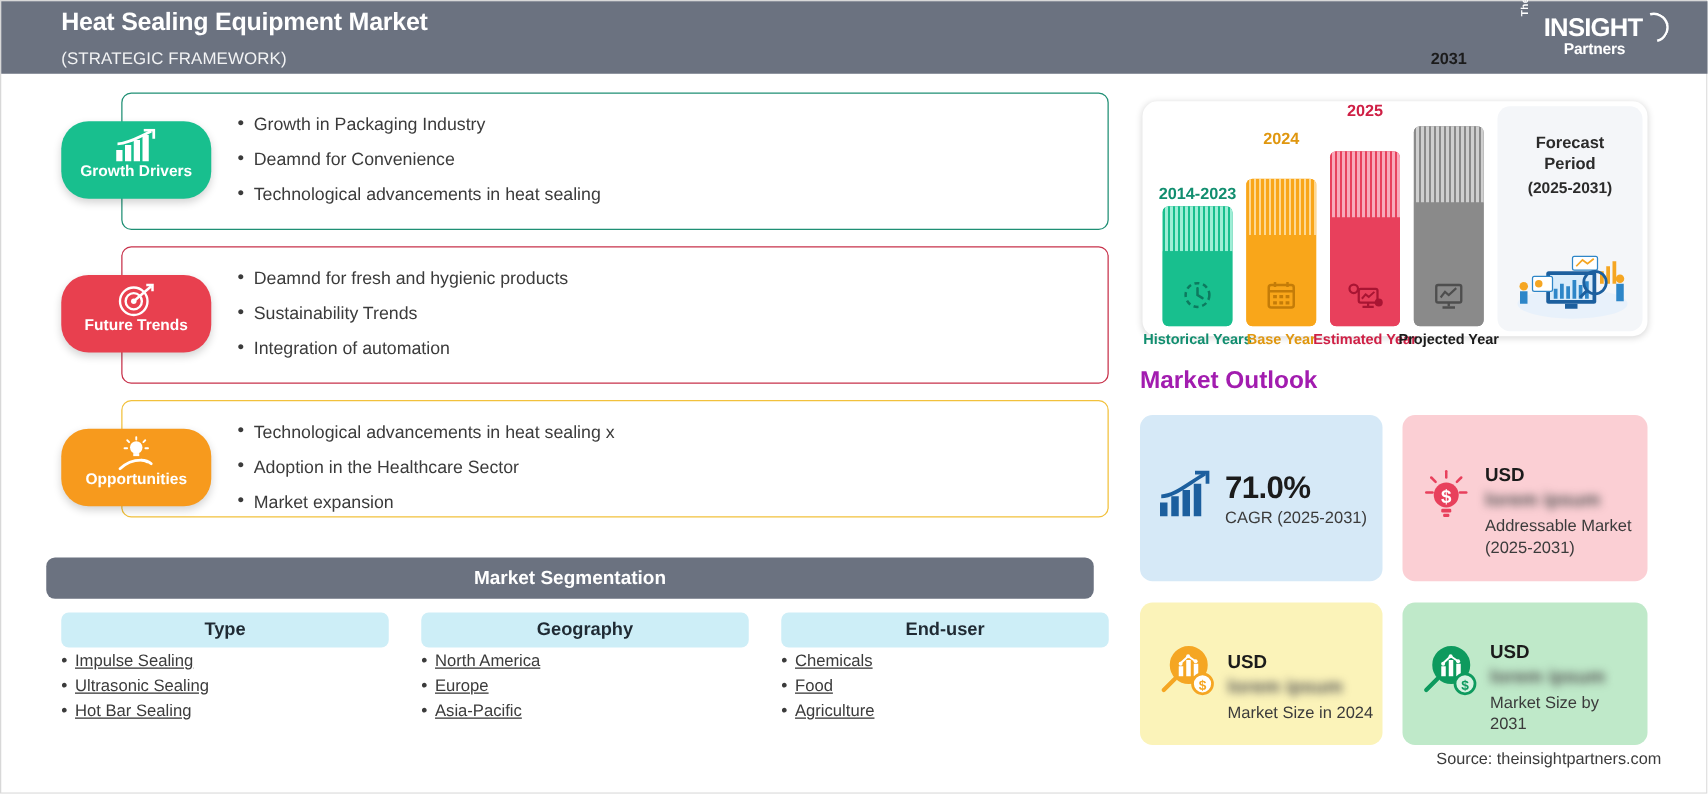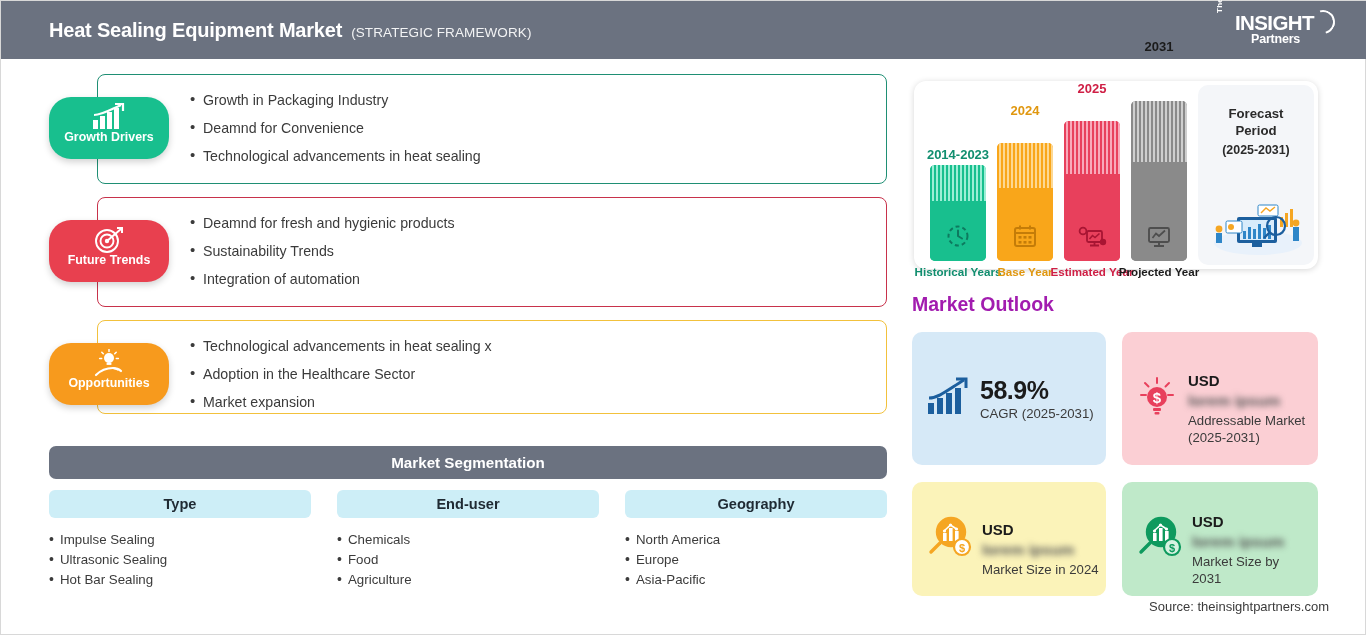--- a/index.html
+++ b/index.html
@@ -21,20 +21,21 @@
   
   .header {
     position: absolute; left: 0; top: 0;
     width: 1366px; height: 58px;
     background: #6b7280;
     display: flex; align-items: center;
   }
   .header-title-wrap {
     display: flex; align-items: baseline; gap: 9px;
     margin-left: 48px;
+    flex-direction: column;
   }
   .header-title {
     color: #fff; font-size: 20px; font-weight: bold;
     letter-spacing: -0.2px;
   }
   .header-sub {
     color: #f2f3f4; font-size: 13.5px; font-weight: normal;
     letter-spacing: 0.1px;
   }
   .logo {
@@ -99,37 +100,37 @@
     color: #fff; font-size: 12.4px; font-weight: bold;
     z-index: 4;
   }
   .badge.green  { top: 96px;  background: #18bf8e; }
   .badge.red    { top: 219px; background: #e8404f; }
   .badge.orange { top: 342px; background: #f79a1d; }
   .badge svg { position: absolute; top: 6px; left: 50%; transform: translateX(-50%); }
 
   
   .seg-header {
-    position: absolute; left: 48px; top: 445px;
+    position: absolute; left: 36px; top: 445px;
     width: 838px; height: 33px;
     background: #6b7280; border-radius: 7px;
     display: flex; align-items: center; justify-content: center;
     color: #fff; font-size: 15.2px; font-weight: bold;
   }
   .seg-cols {
     position: absolute; left: 48px; top: 489px;
     width: 838px; display: flex; gap: 26px;
   }
   .seg-col { width: 262px; }
   .seg-col-title {
     height: 28px; background: #cdeef7; border-radius: 6px;
     display: flex; align-items: center; justify-content: center;
     color: #1f2a33; font-size: 14.6px; font-weight: bold;
   }
-  .seg-col ul { list-style: none; margin-top: 12px; }
+  .seg-col ul { list-style: none; margin-top: 1px; text-decoration: underline; }
   .seg-col li {
     font-size: 13.3px; color: #3b3b3b; line-height: 20px;
     position: relative; padding-left: 11px;
   }
   .seg-col li::before {
     content: "\2022"; position: absolute; left: 0; top: -1px;
     font-size: 14px; color: #3b3b3b;
   }
 
   
@@ -290,33 +291,33 @@
   <div class="seg-cols">
     <div class="seg-col">
       <div class="seg-col-title">Type</div>
       <ul>
         <li>Impulse Sealing</li>
         <li>Ultrasonic Sealing</li>
         <li>Hot Bar Sealing</li>
       </ul>
     </div>
     <div class="seg-col">
+      <div class="seg-col-title">Geography</div>
+      <ul>
+        <li>North America</li>
+        <li>Europe</li>
+        <li>Asia-Pacific</li>
+      </ul>
+    </div>
+    <div class="seg-col">
       <div class="seg-col-title">End-user</div>
       <ul>
         <li>Chemicals</li>
         <li>Food</li>
         <li>Agriculture</li>
-      </ul>
-    </div>
-    <div class="seg-col">
-      <div class="seg-col-title">Geography</div>
-      <ul>
-        <li>North America</li>
-        <li>Europe</li>
-        <li>Asia-Pacific</li>
       </ul>
     </div>
   </div>
 
   <div class="forecast-card">
     <div class="bars">
 
       <div class="barcol" style="left:4px;">
         <div class="year" style="color:#118e6f; top:-18px;">2014-2023</div>
         <div class="bar" style="height:96px; background:#18bf8e;">
@@ -433,21 +434,21 @@
       <svg width="44" height="40" viewBox="0 0 44 40">
         <rect x="2" y="26" width="6" height="11" fill="#1c5f9e"></rect>
         <rect x="11" y="21" width="6" height="16" fill="#1c5f9e"></rect>
         <rect x="20" y="16" width="6" height="21" fill="#1c5f9e"></rect>
         <rect x="29" y="11" width="6" height="26" fill="#1c5f9e"></rect>
         <path d="M3 21 C13 21 23 12 38 3" stroke="#1c5f9e" stroke-width="3" fill="none"></path>
         <path d="M30 2 L40 2 L40 11" stroke="#1c5f9e" stroke-width="3" fill="none"></path>
       </svg>
     </span>
     <span class="txt">
-      <div class="big-pct">58.9%</div>
+      <div class="big-pct">71.0%</div>
       <div class="pct-sub">CAGR (2025-2031)</div>
     </span>
   </div>
 
   <div class="ocard addr">
     <span class="ic">
       <svg width="42" height="44" viewBox="0 0 42 44">
         <g stroke="#e8405c" stroke-width="2" stroke-linecap="round">
           <line x1="21" y1="3" x2="21" y2="8"></line>
           <line x1="9" y1="8" x2="12.5" y2="11.5"></line>

